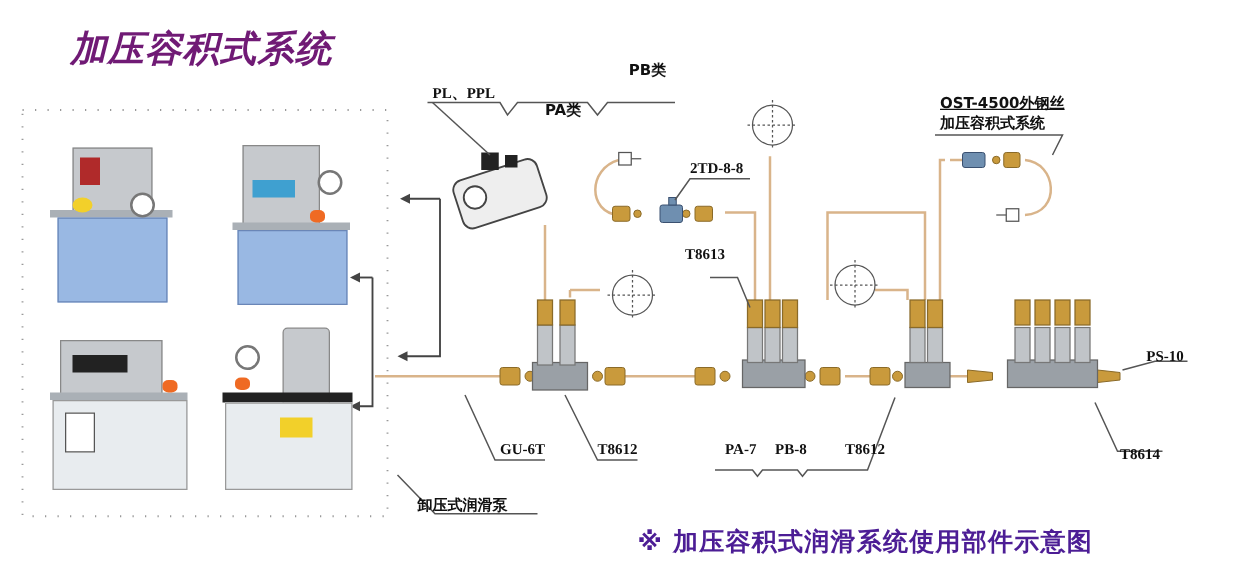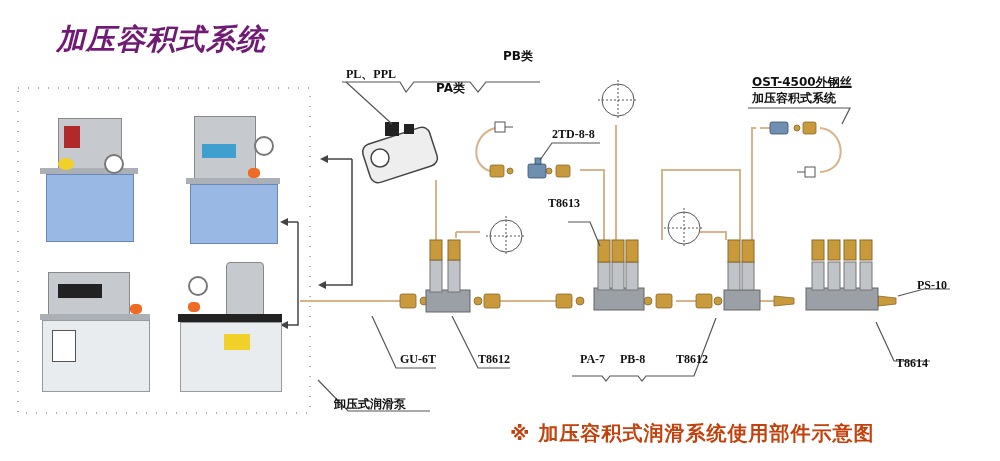--- a/index.html
+++ b/index.html
@@ -1,20 +1,20 @@
 <!DOCTYPE html>
 <html><head>
 <meta charset="utf-8">
 <style>
   html,body{margin:0;padding:0;background:#fff;}
   body{width:1000px;height:461px;position:relative;overflow:hidden;font-family:"DejaVu Sans","Liberation Sans",sans-serif;}
   .title{position:absolute;left:56px;top:20px;font-size:29px;font-weight:bold;color:#701a75;letter-spacing:1px;font-style:italic;}
   .lbl{position:absolute;font-size:12px;font-weight:bold;color:#111;white-space:nowrap;font-family:Liberation Serif, serif;}
   .lbl.cn{font-family:"DejaVu Sans","Liberation Sans",sans-serif;}
-  .caption{position:absolute;left:510px;top:420px;font-size:20px;font-weight:bold;color:#c2410c;letter-spacing:1px;}
+  .caption{position:absolute;left:510px;top:420px;font-size:20px;font-weight:bold;color:#4c1d95;letter-spacing:1px;}
   svg.diagram{position:absolute;left:0;top:0;}
   .pump{position:absolute;}
 </style>
 </head>
 <body>
 
 <div class="title">加压容积式系统</div>
 
 <svg class="diagram" width="1000" height="461">
 

